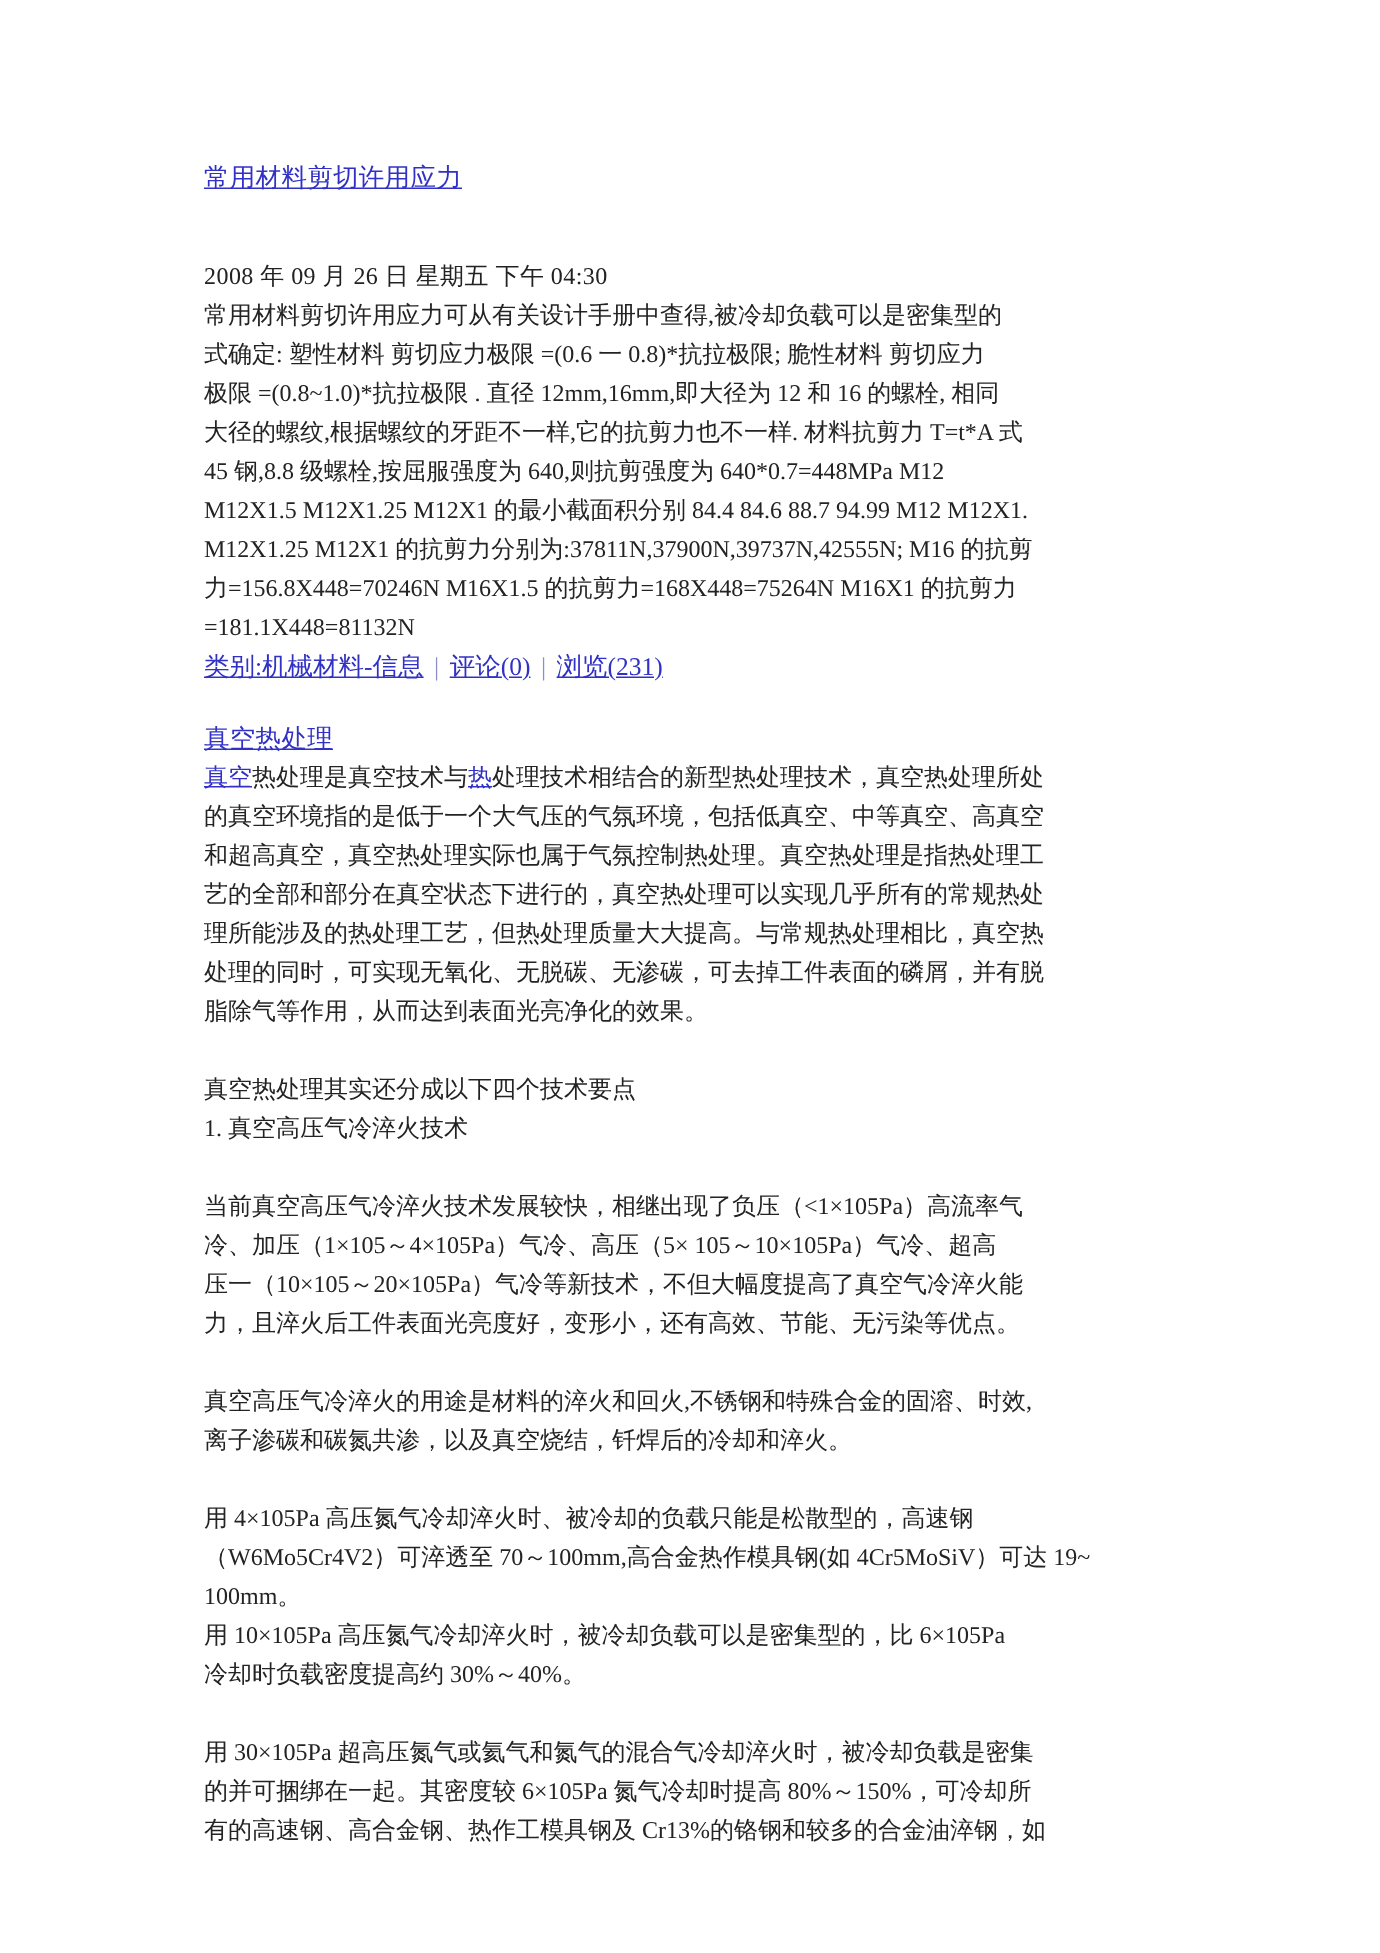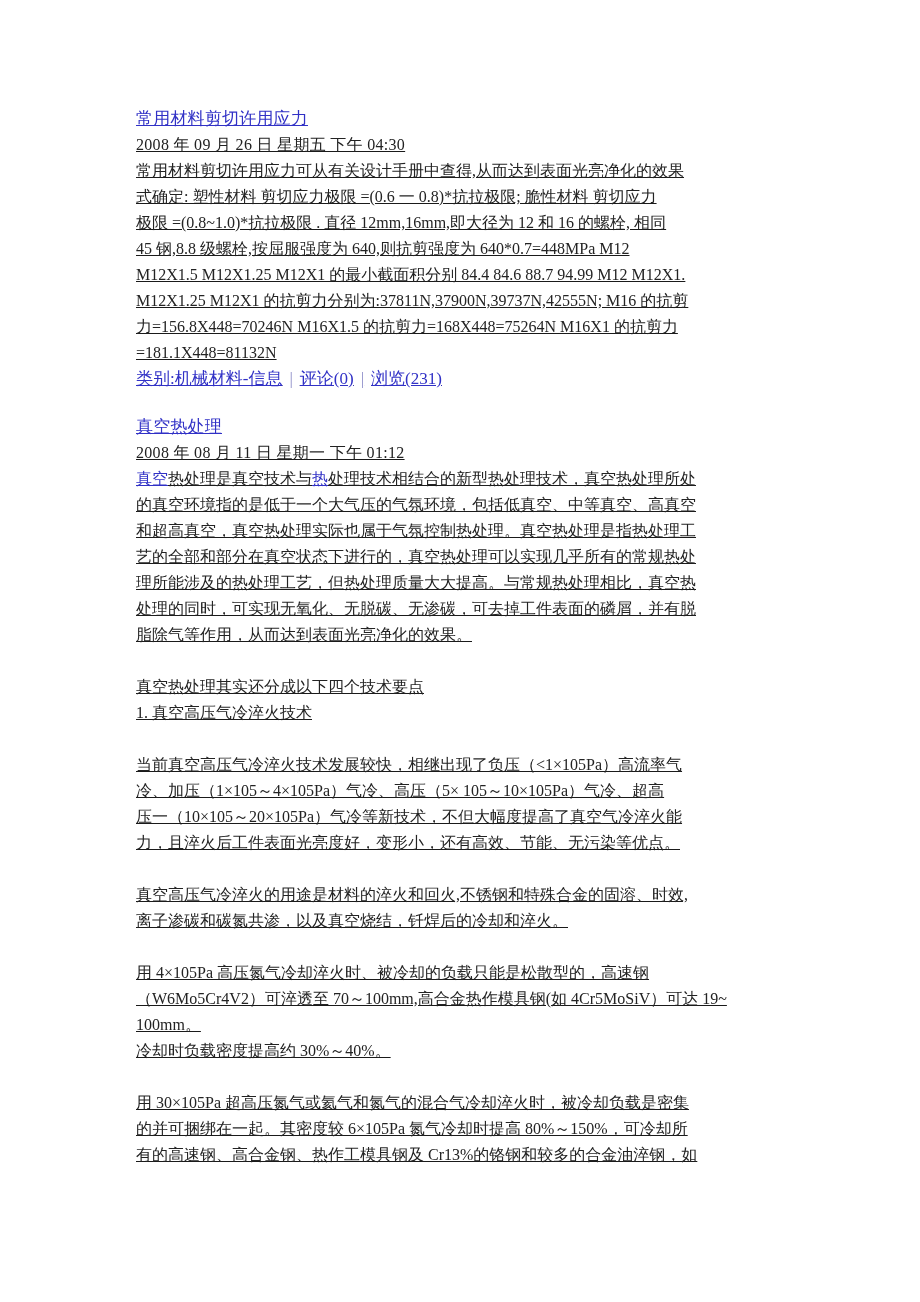--- a/index.html
+++ b/index.html
@@ -21,21 +21,20 @@
     background: #ffffff;
     overflow: hidden;
   }
   .content-column {
     position: absolute;
     left: 136px;
     top: 106px;
     width: 656px;
     overflow: hidden;
     white-space: nowrap;
-    text-decoration: underline;
   }
   .post { margin: 0 0 0 0; }
 
   .post-title {
     font-size: 17px;
     line-height: 26px;
     color: #3131c6;
     text-decoration: underline;
     letter-spacing: 0.2px;
     display: block;
@@ -46,20 +45,21 @@
   }
   .post-date {
     font-size: 16px;
     line-height: 26px;
     color: #222222;
     letter-spacing: 0.3px;
     display: block;
     width: 656px;
     overflow: hidden;
     white-space: nowrap;
+    margin-top: 40px;
   }
   .post-body {
     font-size: 16px;
     line-height: 26px;
     color: #232323;
     width: 656px;
     overflow: hidden;
   }
   .body-line {
     display: block;
@@ -100,39 +100,39 @@
 </head>
 <body>
 
 <div class="page">
   <div class="content-column">
 
     <div class="post">
       <a class="post-title">常用材料剪切许用应力</a>
       <div class="post-date">2008 年 09 月 26 日  星期五  下午  04:30</div>
       <div class="post-body">
-        <span class="body-line">常用材料剪切许用应力可从有关设计手册中查得,从而达到表面光亮净化的效果</span>
+        <span class="body-line">常用材料剪切许用应力可从有关设计手册中查得,被冷却负载可以是密集型的</span>
         <span class="body-line">式确定: 塑性材料 剪切应力极限 =(0.6 一 0.8)*抗拉极限; 脆性材料 剪切应力</span>
         <span class="body-line">极限 =(0.8~1.0)*抗拉极限 . 直径 12mm,16mm,即大径为 12 和 16 的螺栓, 相同</span>
+        <span class="body-line">大径的螺纹,根据螺纹的牙距不一样,它的抗剪力也不一样. 材料抗剪力 T=t*A 式</span>
         <span class="body-line">45 钢,8.8 级螺栓,按屈服强度为 640,则抗剪强度为 640*0.7=448MPa M12</span>
         <span class="body-line">M12X1.5 M12X1.25 M12X1 的最小截面积分别 84.4 84.6 88.7 94.99 M12 M12X1.</span>
         <span class="body-line">M12X1.25 M12X1 的抗剪力分别为:37811N,37900N,39737N,42555N; M16 的抗剪</span>
         <span class="body-line">力=156.8X448=70246N M16X1.5 的抗剪力=168X448=75264N M16X1 的抗剪力</span>
         <span class="body-line">=181.1X448=81132N</span>
       </div>
       <div class="meta-line">
         <a class="meta-link"><span>类别:</span><span>机械材料-信息</span></a><span class="meta-sep">|</span><a class="meta-link">评论(0)</a><span class="meta-sep">|</span><a class="meta-link">浏览(231)</a>
       </div>
     </div>
 
     <div class="gap-22"></div>
 
     <div class="post">
       <a class="post-title">真空热处理</a>
-      <div class="post-date">2008 年 08 月 11 日  星期一  下午  01:12</div>
       <div class="post-body">
         <span class="body-line"><a class="inline-link">真空</a><span>热处理是真空技术与</span><a class="inline-link">热</a><span>处理技术相结合的新型热处理技术，真空热处理所处</span></span>
         <span class="body-line">的真空环境指的是低于一个大气压的气氛环境，包括低真空、中等真空、高真空</span>
         <span class="body-line">和超高真空，真空热处理实际也属于气氛控制热处理。真空热处理是指热处理工</span>
         <span class="body-line">艺的全部和部分在真空状态下进行的，真空热处理可以实现几乎所有的常规热处</span>
         <span class="body-line">理所能涉及的热处理工艺，但热处理质量大大提高。与常规热处理相比，真空热</span>
         <span class="body-line">处理的同时，可实现无氧化、无脱碳、无渗碳，可去掉工件表面的磷屑，并有脱</span>
         <span class="body-line">脂除气等作用，从而达到表面光亮净化的效果。</span>
         <span class="body-line blank"></span>
         <span class="body-line">真空热处理其实还分成以下四个技术要点</span>
@@ -142,20 +142,21 @@
         <span class="body-line">冷、加压（1×105～4×105Pa）气冷、高压（5×  105～10×105Pa）气冷、超高</span>
         <span class="body-line">压一（10×105～20×105Pa）气冷等新技术，不但大幅度提高了真空气冷淬火能</span>
         <span class="body-line">力，且淬火后工件表面光亮度好，变形小，还有高效、节能、无污染等优点。</span>
         <span class="body-line blank"></span>
         <span class="body-line">真空高压气冷淬火的用途是材料的淬火和回火,不锈钢和特殊合金的固溶、时效,</span>
         <span class="body-line">离子渗碳和碳氮共渗，以及真空烧结，钎焊后的冷却和淬火。</span>
         <span class="body-line blank"></span>
         <span class="body-line">用 4×105Pa 高压氮气冷却淬火时、被冷却的负载只能是松散型的，高速钢</span>
         <span class="body-line">（W6Mo5Cr4V2）可淬透至 70～100mm,高合金热作模具钢(如  4Cr5MoSiV）可达 19~</span>
         <span class="body-line">100mm。</span>
+        <span class="body-line">用 10×105Pa 高压氮气冷却淬火时，被冷却负载可以是密集型的，比 6×105Pa</span>
         <span class="body-line">冷却时负载密度提高约 30%～40%。</span>
         <span class="body-line blank"></span>
         <span class="body-line">用 30×105Pa 超高压氮气或氦气和氮气的混合气冷却淬火时，被冷却负载是密集</span>
         <span class="body-line">的并可捆绑在一起。其密度较 6×105Pa 氮气冷却时提高 80%～150%，可冷却所</span>
         <span class="body-line">有的高速钢、高合金钢、热作工模具钢及 Cr13%的铬钢和较多的合金油淬钢，如</span>
       </div>
     </div>
 
   </div>
 </div>

